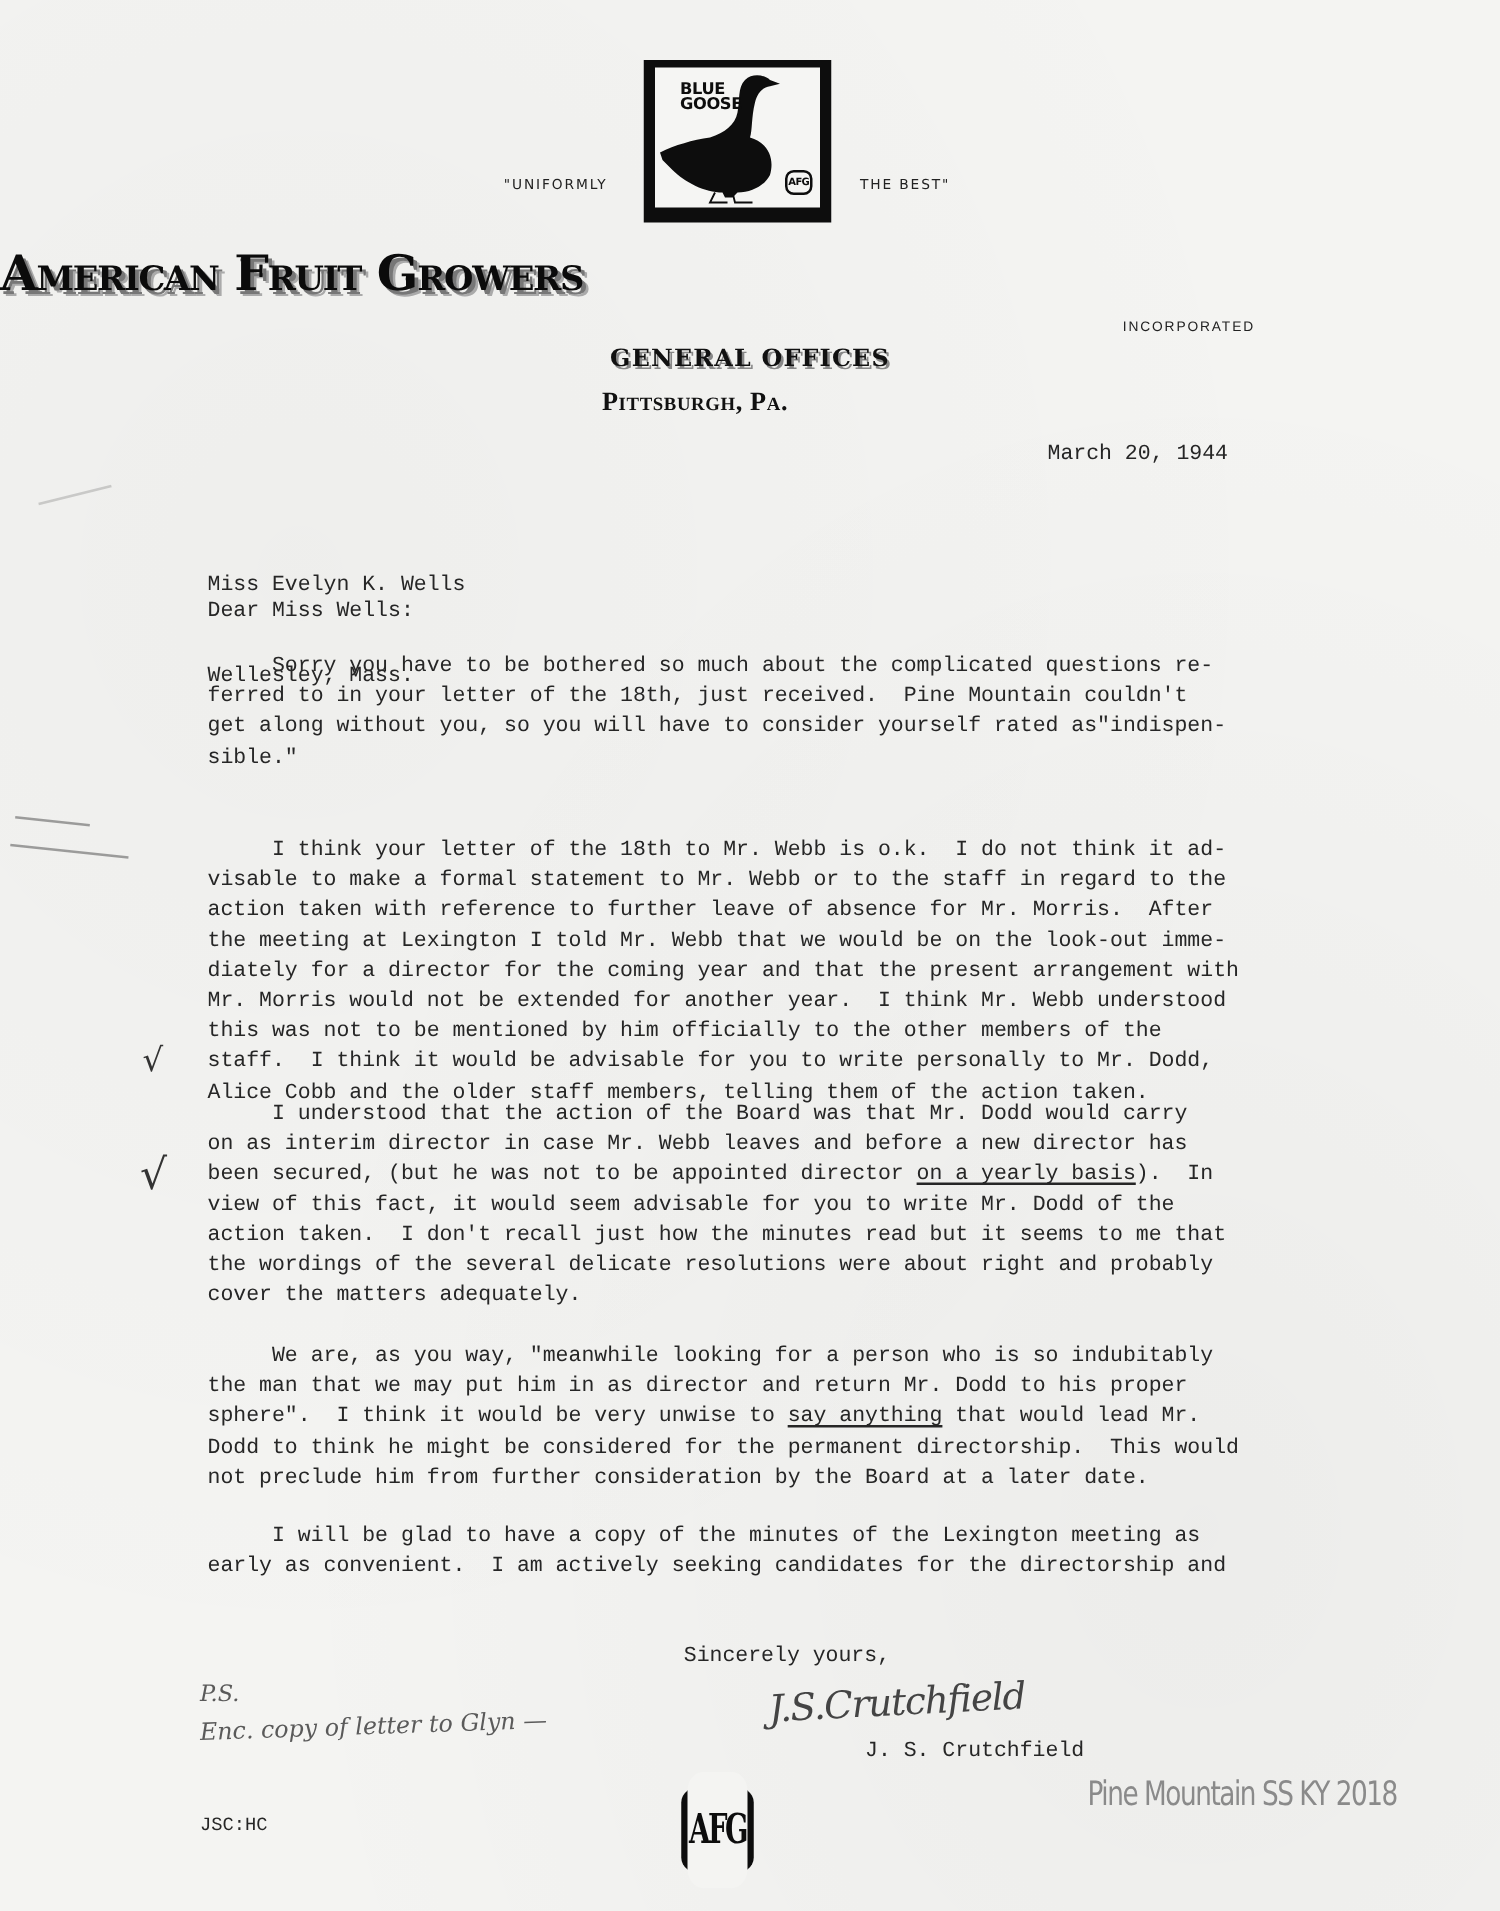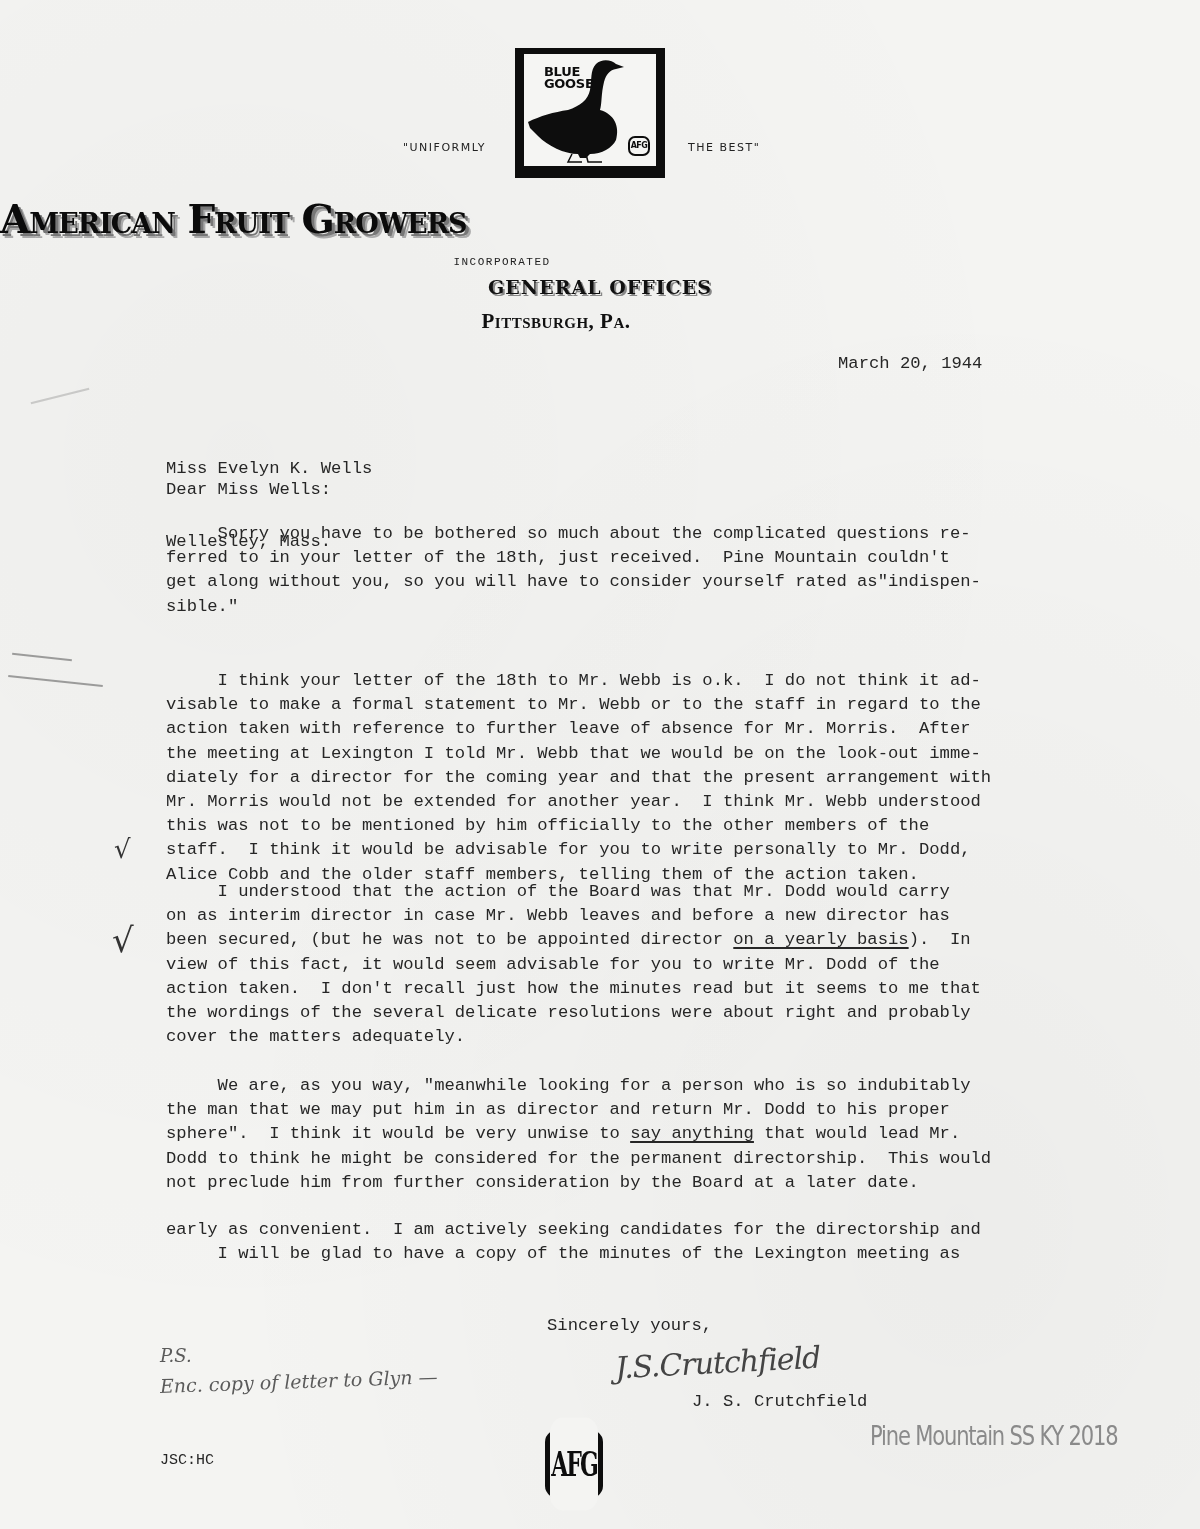--- a/index.html
+++ b/index.html
@@ -39,22 +39,22 @@
     font-family: "DejaVu Sans", sans-serif; font-size: 11px; letter-spacing: 1.5px; color: #222;
   }
   .slogan.left { left: 403px; }
   .slogan.right { left: 688px; }
   .company {
     position: absolute; left: 0; width: 1200px; top: 196px; text-align: left;
     font-family: "DejaVu Serif", serif; font-weight: 900; font-size: 39px; letter-spacing: -1px;
     color: #0b0b0b; text-shadow: 3px 3px 0 #777, 5px 5px 0 #aaa; font-variant: small-caps;
   }
   .incorporated {
-    position: absolute; left: 0; width: 1004px; top: 256px; text-align: center;
-    font-family: Liberation Mono, monospace; font-size: 11px; letter-spacing: 1.5px; color: #222;
+    position: absolute; left: 0; width: 1004px; top: 256px; text-align: right;
+    font-family: Liberation Sans, sans-serif; font-size: 11px; letter-spacing: 1.5px; color: #222;
   }
   .general {
     position: absolute; left: 0; width: 1200px; top: 276px; text-align: center;
     font-family: "DejaVu Serif", serif; font-weight: 900; font-size: 19px; letter-spacing: 1px;
     color: #111; text-shadow: 2px 2px 0 #888;
   }
   .city {
     position: absolute; left: 0; width: 1112px; top: 309px; text-align: center;
     font-family: "Liberation Serif", serif; font-weight: bold; font-size: 21px; letter-spacing: 0.5px;
     color: #111; font-variant: small-caps;
@@ -134,21 +134,21 @@
     <span class="line">Miss Evelyn K. Wells</span>
     <span class="line">Wellesley, Mass.</span>
   </div>
 
   <div class="typed salutation">Dear Miss Wells:</div>
 
   <div class="typed para p1"><span class="line"><span>     Sorry you have to be bothered so much about the complicated questions re-</span></span><span class="line"><span>ferred to in your letter of the 18th, just received.  Pine Mountain couldn't</span></span><span class="line"><span>get along without you, so you will have to consider yourself rated as"indispen-</span></span><span class="line"><span>sible."</span></span></div>
   <div class="typed para p2"><span class="line"><span>     I think your letter of the 18th to Mr. Webb is o.k.  I do not think it ad-</span></span><span class="line"><span>visable to make a formal statement to Mr. Webb or to the staff in regard to the</span></span><span class="line"><span>action taken with reference to further leave of absence for Mr. Morris.  After</span></span><span class="line"><span>the meeting at Lexington I told Mr. Webb that we would be on the look-out imme-</span></span><span class="line"><span>diately for a director for the coming year and that the present arrangement with</span></span><span class="line"><span>Mr. Morris would not be extended for another year.  I think Mr. Webb understood</span></span><span class="line"><span>this was not to be mentioned by him officially to the other members of the</span></span><span class="line"><span>staff.  I think it would be advisable for you to write personally to Mr. Dodd,</span></span><span class="line"><span>Alice Cobb and the older staff members, telling them of the action taken.</span></span></div>
   <div class="typed para p3"><span class="line"><span>     I understood that the action of the Board was that Mr. Dodd would carry</span></span><span class="line"><span>on as interim director in case Mr. Webb leaves and before a new director has</span></span><span class="line"><span>been secured, (but he was not to be appointed director </span><span class="ul">on a yearly basis</span><span>).  In</span></span><span class="line"><span>view of this fact, it would seem advisable for you to write Mr. Dodd of the</span></span><span class="line"><span>action taken.  I don't recall just how the minutes read but it seems to me that</span></span><span class="line"><span>the wordings of the several delicate resolutions were about right and probably</span></span><span class="line"><span>cover the matters adequately.</span></span></div>
   <div class="typed para p4"><span class="line"><span>     We are, as you way, "meanwhile looking for a person who is so indubitably</span></span><span class="line"><span>the man that we may put him in as director and return Mr. Dodd to his proper</span></span><span class="line"><span>sphere".  I think it would be very unwise to </span><span class="ul">say anything</span><span> that would lead Mr.</span></span><span class="line"><span>Dodd to think he might be considered for the permanent directorship.  This would</span></span><span class="line"><span>not preclude him from further consideration by the Board at a later date.</span></span></div>
-  <div class="typed para p5"><span class="line"><span>early as convenient.  I am actively seeking candidates for the directorship and</span></span><span class="line"><span>     I will be glad to have a copy of the minutes of the Lexington meeting as</span></span></div>
+  <div class="typed para p5"><span class="line"><span>     I will be glad to have a copy of the minutes of the Lexington meeting as</span></span><span class="line"><span>early as convenient.  I am actively seeking candidates for the directorship and</span></span></div>
 
   <div class="check check1">√</div>
   <div class="check check2">√</div>
 
   <div class="typed closing">Sincerely yours,</div>
 
   <div class="hand ps">P.S.</div>
   <div class="hand enc">Enc. copy of letter to Glyn —</div>
   <div class="hand signature">J.S.Crutchfield</div>
 

